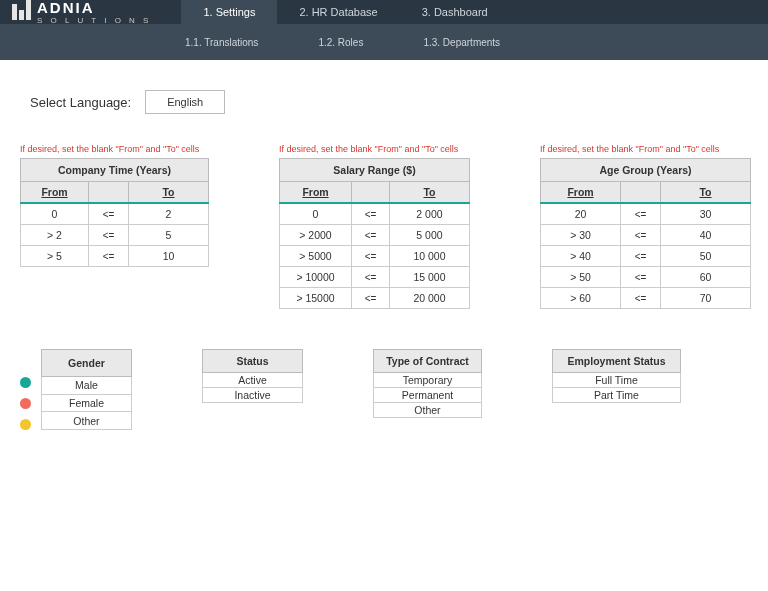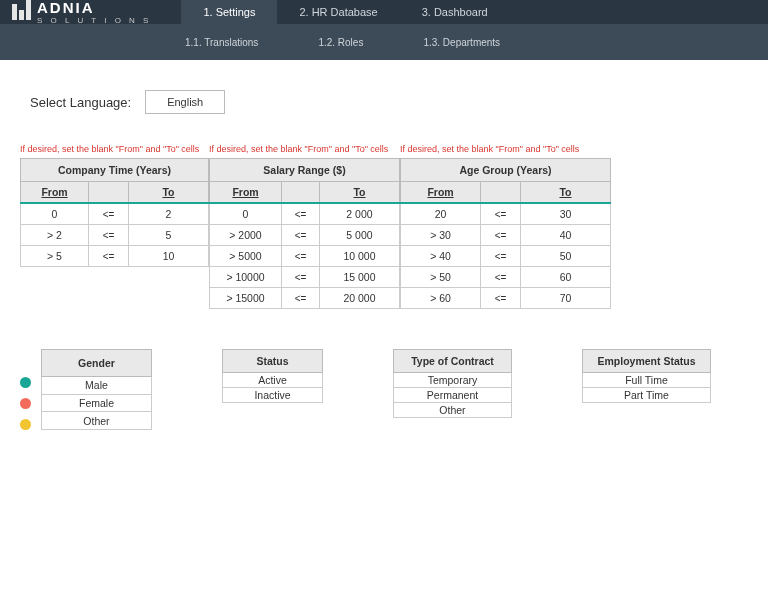--- a/index.html
+++ b/index.html
@@ -23,21 +23,21 @@
   .subbar-item { color:#cfd6dc; font-size:10px; cursor:pointer; }
   
   .content { padding: 30px 10px 20px 20px; }
   
   .lang-row { display:flex; align-items:center; gap:14px; margin-bottom:30px; margin-left:10px; }
   .lang-label { color:#333; font-size:13px; }
   .lang-select { border:1px solid #bbb; padding:5px 20px; font-size:11px; color:#333; background:#fff; min-width:80px; text-align:center; }
   
   .hint { color:#d9362f; font-size:9px; margin-bottom:4px; }
   
-  .tables-row { display:flex; }
+  .tables-row { display:flex; gap:70px; }
   .tbl-block { }
   
   table.range { border-collapse:collapse; font-size:10.5px; color:#333; }
   table.range th.title { background:#e9e9e9; border:1px solid #bbb; text-align:center; font-weight:700; padding:5px 0; }
   table.range th.col { background:#e9e9e9; border:1px solid #bbb; text-align:center; font-weight:700; padding:4px 0;text-decoration:underline; }
   table.range td { border:1px solid #ccc; text-align:center; padding:4px 0; }
   .teal-line td, .teal-line th { border-bottom:2px solid #1aa695 !important; }
   .op { font-size:10px; text-align:center; }
   
   .cat-row { display:flex; gap:70px; margin-top:40px; align-items:flex-start; }
@@ -198,21 +198,21 @@
   <div class="cat-row" id="cat-row">
       <div class="cat-block">
         <div class="dots">
           <div class="dot" style="background: rgb(26, 166, 149);"></div>
           <div class="dot" style="background: rgb(243, 107, 91);"></div>
           <div class="dot" style="background: rgb(242, 196, 48);"></div>
         </div>
         <table class="cat">
           <tbody>
             <tr>
-              <th style="width:110px">Gender</th>
+              <th style="width:90px">Gender</th>
             </tr>
             <tr>
               <td>Male</td>
             </tr>
             <tr>
               <td>Female</td>
             </tr>
             <tr>
               <td>Other</td>
             </tr>
@@ -231,21 +231,21 @@
             <tr>
               <td>Inactive</td>
             </tr>
           </tbody>
         </table>
       </div>
       <div class="cat-block">
         <table class="cat">
           <tbody>
             <tr>
-              <th style="width:118px">Type of Contract</th>
+              <th style="width:108px">Type of Contract</th>
             </tr>
             <tr>
               <td>Temporary</td>
             </tr>
             <tr>
               <td>Permanent</td>
             </tr>
             <tr>
               <td>Other</td>
             </tr>

